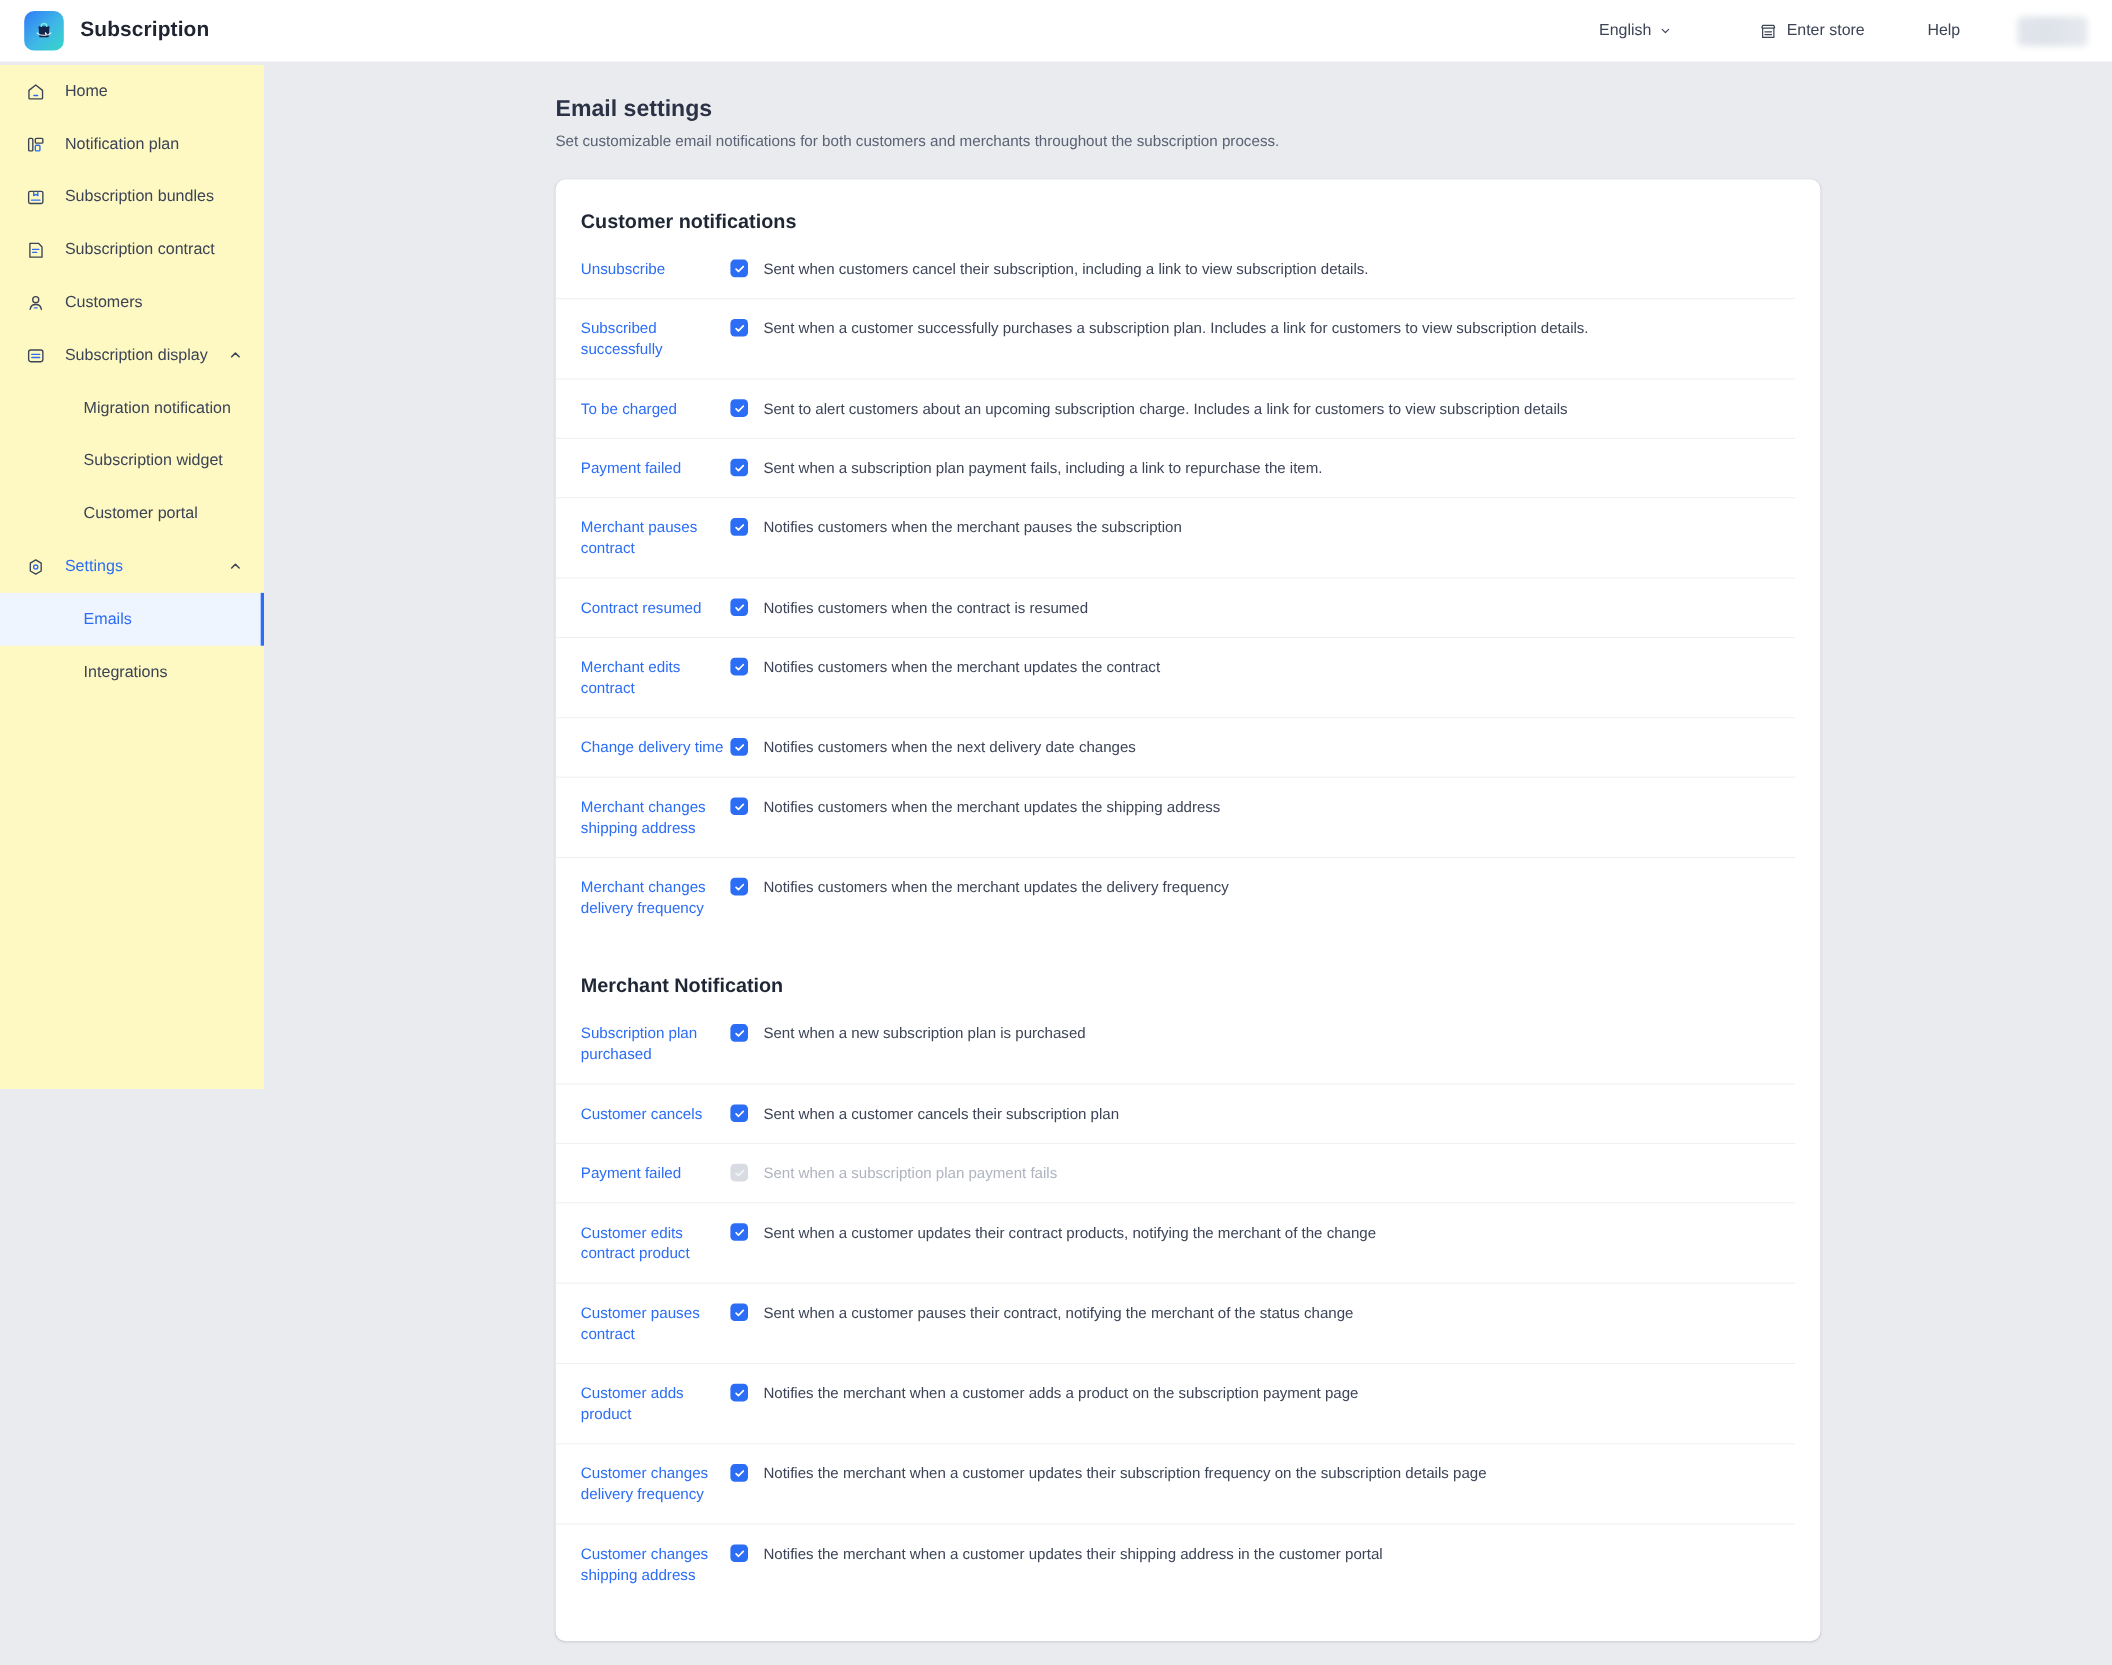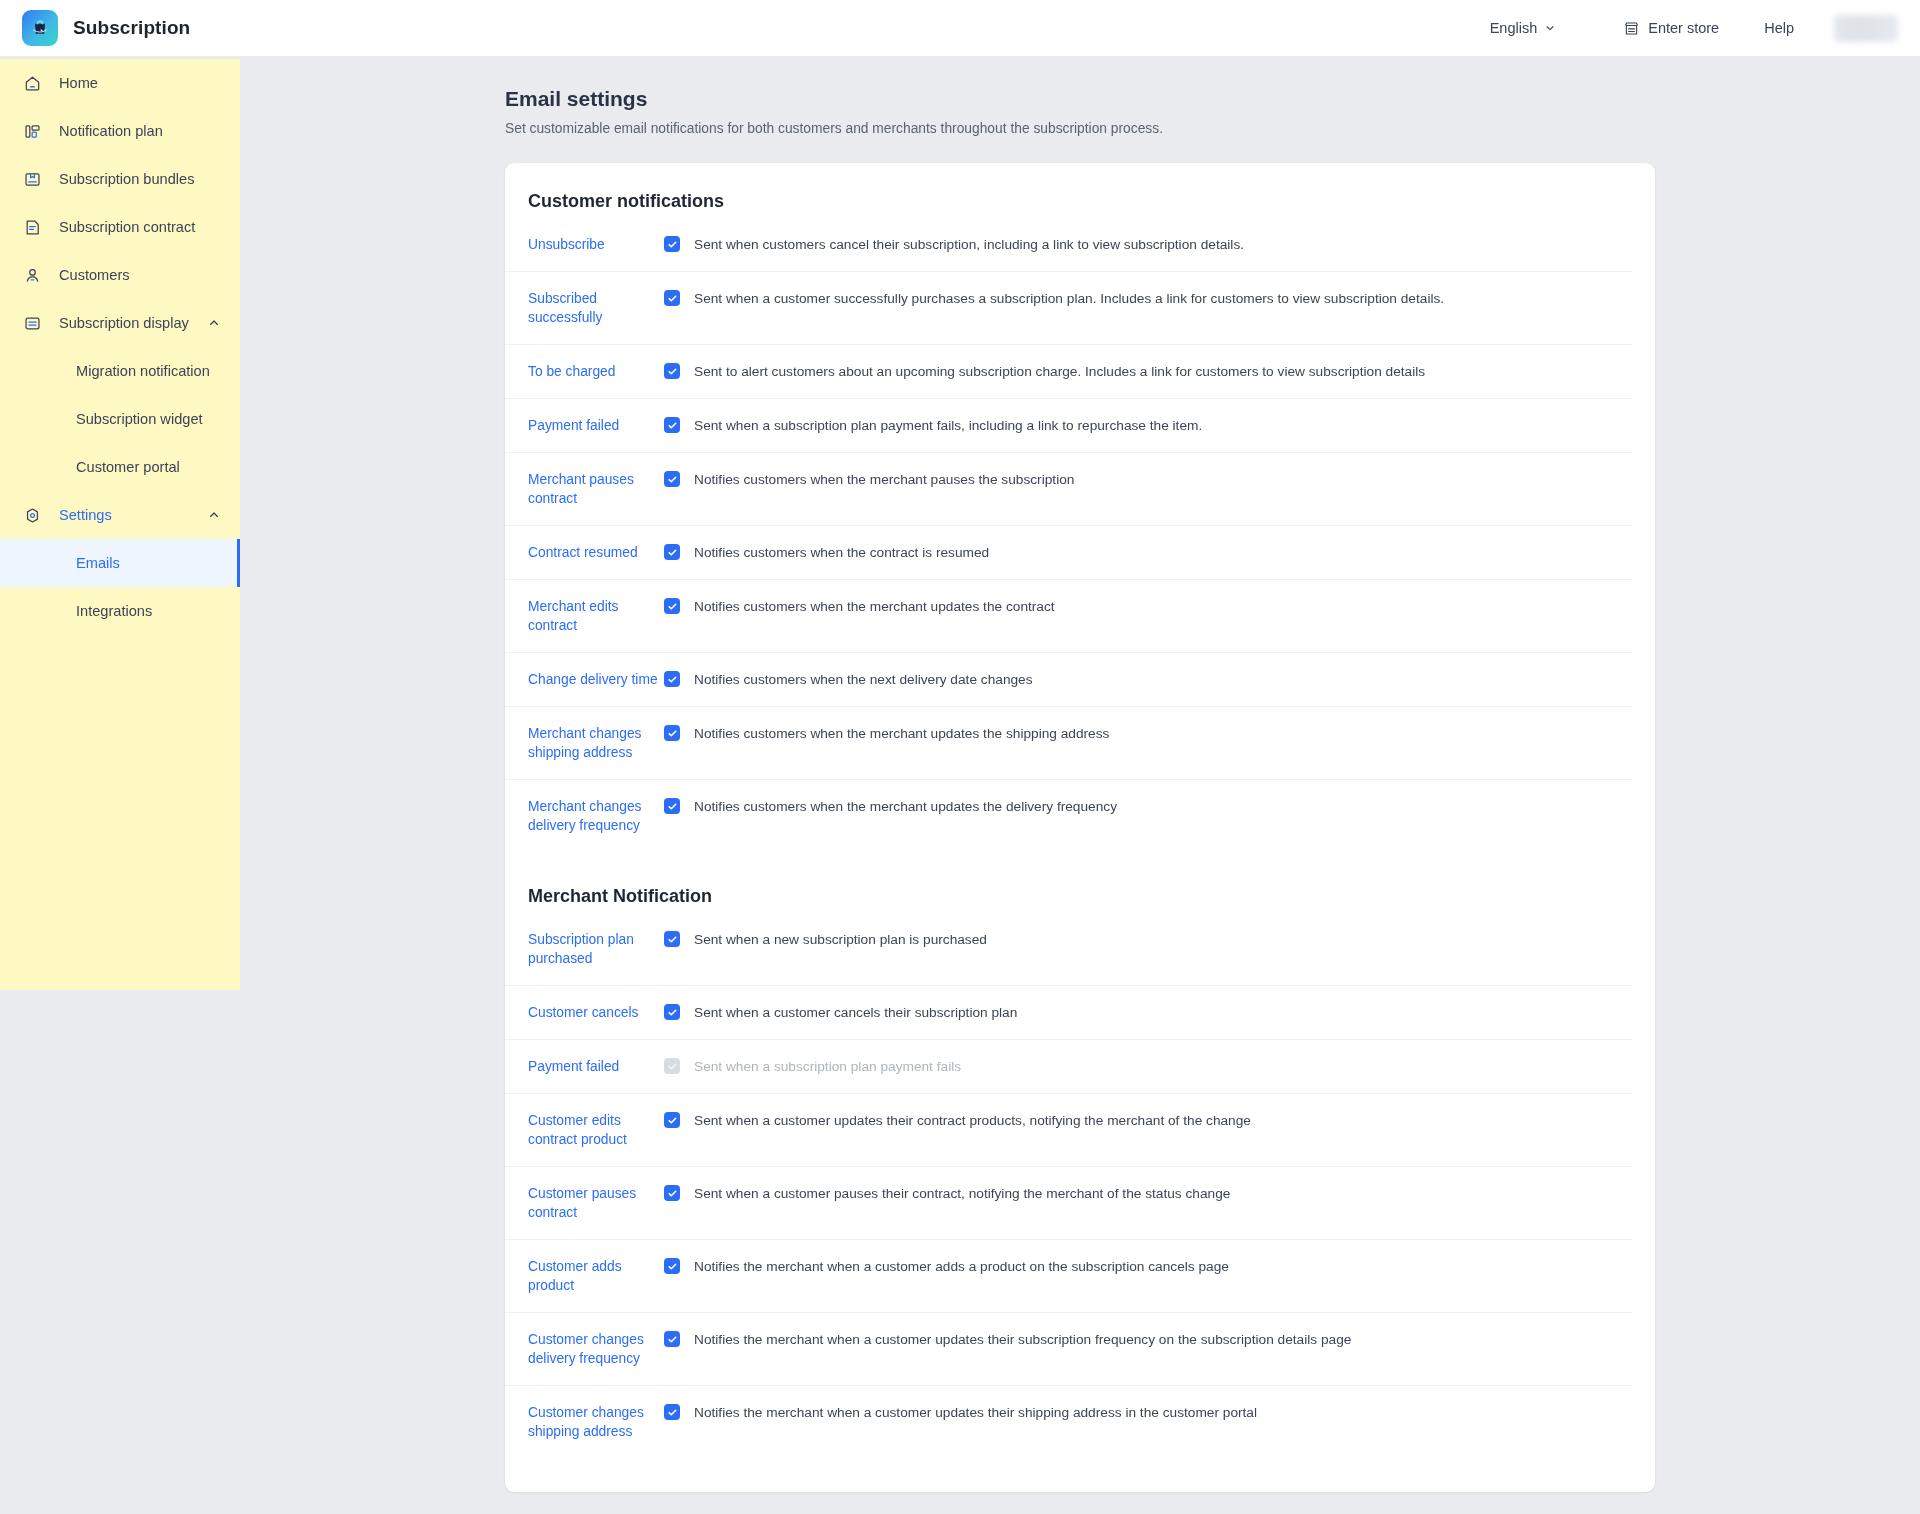--- a/index.html
+++ b/index.html
@@ -28,21 +28,21 @@
     background: linear-gradient(135deg, #2F7BF6 0%, #3FB8E6 55%, #35D6C8 100%);
     display: flex; align-items: center; justify-content: center;
     flex: none;
   }
   .app-title {
     margin-left: 15px; font-size: 19px; font-weight: bold;
     color: #1F2430; letter-spacing: .1px;
   }
   .topbar-right {
     margin-left: auto; display: flex; align-items: center;
-    padding-right: 22px; gap: 0;
+    padding-right: 22px; gap: 12px;
   }
   .tb-item {
     display: flex; align-items: center; gap: 8px;
     font-size: 14.5px; color: #3B4355; cursor: pointer;
   }
   .tb-lang { margin-right: 68px; }
   .tb-store { margin-right: 45px; }
   .tb-help { margin-right: 40px; }
   .chev-sm { width: 10px; height: 10px; display: inline-block; }
   .avatar-blur {
@@ -462,21 +462,21 @@
             </div>
           </div>
           <div class="row">
             <div class="row-name">Customer adds product</div>
             <div class="row-body">
               <div class="cbx">
                 <svg width="11" height="11" viewBox="0 0 12 12">
                   <path d="M2.4 6.2l2.3 2.3 4.8-4.9" fill="none" stroke="#FFFFFF" stroke-width="1.7" stroke-linecap="round" stroke-linejoin="round"></path>
                 </svg>
               </div>
-              <div class="row-desc">Notifies the merchant when a customer adds a product on the subscription cancels page</div>
+              <div class="row-desc">Notifies the merchant when a customer adds a product on the subscription payment page</div>
             </div>
           </div>
           <div class="row">
             <div class="row-name">Customer changes delivery frequency</div>
             <div class="row-body">
               <div class="cbx">
                 <svg width="11" height="11" viewBox="0 0 12 12">
                   <path d="M2.4 6.2l2.3 2.3 4.8-4.9" fill="none" stroke="#FFFFFF" stroke-width="1.7" stroke-linecap="round" stroke-linejoin="round"></path>
                 </svg>
               </div>

